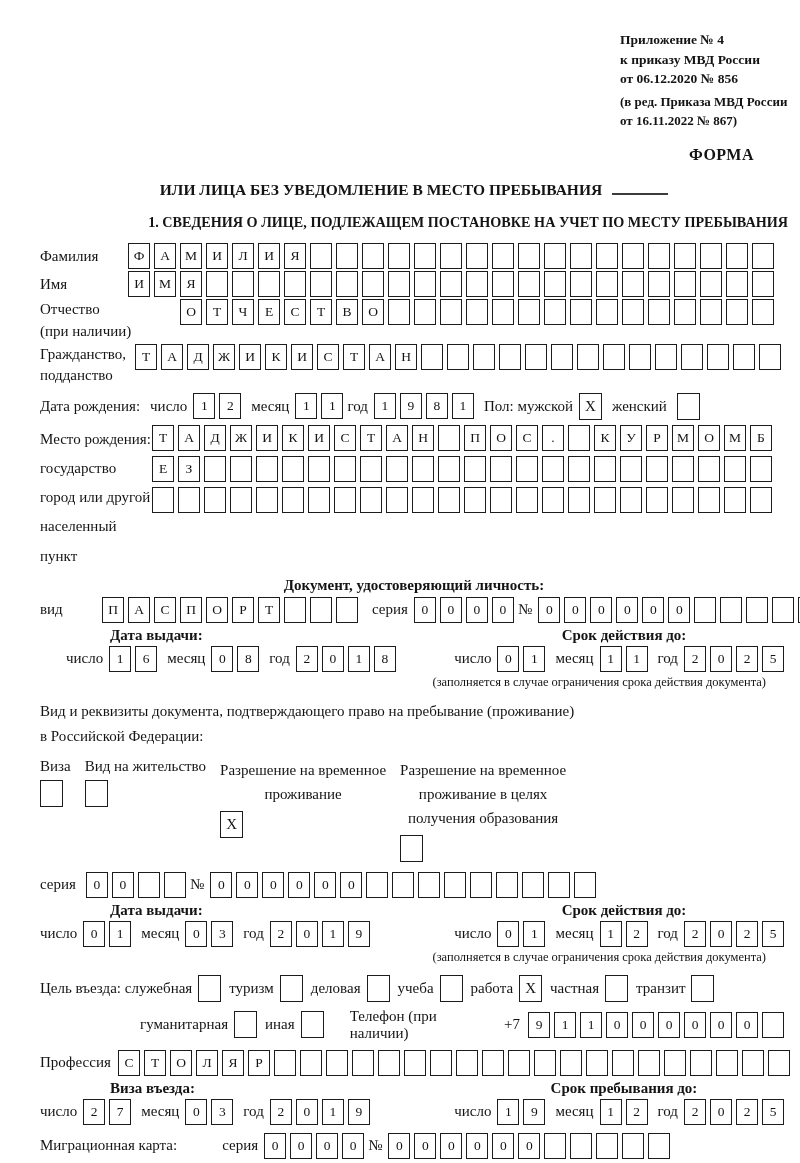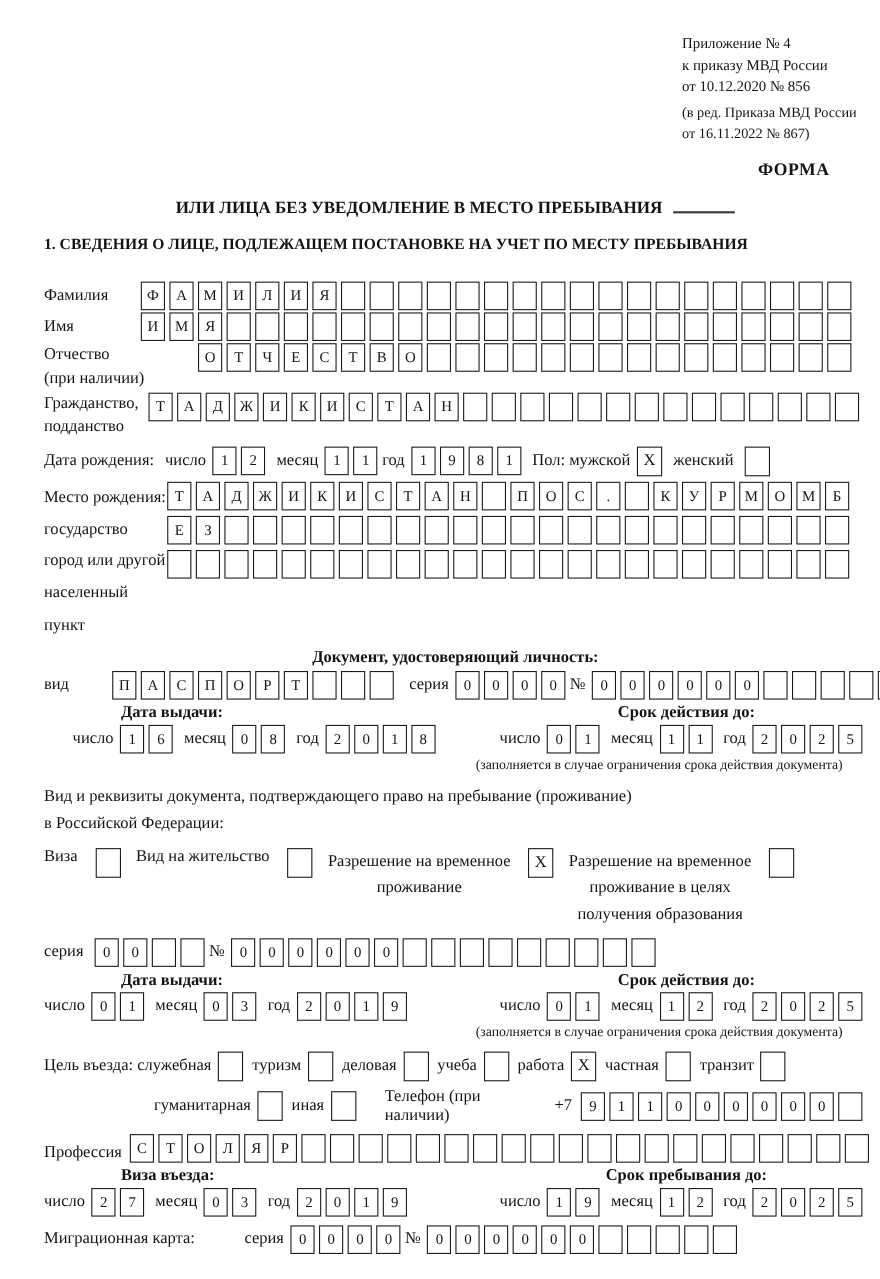--- a/index.html
+++ b/index.html
@@ -3,29 +3,29 @@
 <meta charset="utf-8">
 <style>
   * { box-sizing: border-box; }
   html,body { margin:0; padding:0; }
   body {
     width:800px; height:1163px; background:#fff; color:#141414;
     font-family:"Liberation Serif","DejaVu Serif",serif; font-size:15px;
   }
   .page { padding:30px 12px 0 40px; width:800px; }
 
-  .appendix { margin-left:580px; font-size:13.5px; line-height:1.45; }
+  .appendix { margin-left:580px; font-size:13.5px; line-height:1.45;font-weight:bold; }
   .appendix .amend { margin-top:4px; font-size:13px; }
 
   .forma { text-align:right; padding-right:34px; font-weight:bold; font-size:16px; margin-top:16px; letter-spacing:.5px; }
 
   .title { text-align:center; font-weight:bold; font-size:15.5px; margin-top:14px; line-height:1.55; }
   .blank-line { display:inline-block; width:56px; border-bottom:2.5px solid #3c3c3c; margin-left:10px; }
 
-  .section { text-align:left; font-weight:bold; font-size:14.2px; margin-top:12px; margin-bottom:25px; }
+  .section { text-align:right; font-weight:bold; font-size:14.2px; margin-top:12px; margin-bottom:12px; }
 
   .frow { display:flex; align-items:center; margin-bottom:2px; }
   .frow-top { display:flex; align-items:flex-start; margin-bottom:2px; }
   .lbl { flex:none; }
   .lblcol { flex:none; line-height:1.42; }
   .cells { display:inline-flex; flex:none; }
   .cell {
     width:22px; height:26px; border:1.6px solid #1c1c1c; margin-right:4px;
     display:inline-flex; align-items:center; justify-content:center;
     font-size:13.5px; flex:none; background:#fff;
@@ -45,40 +45,40 @@
   .dhead .dh-right { flex:1; text-align:center; }
   .drow { display:flex; align-items:center; margin-top:2px; }
   .dgroup { display:flex; align-items:center; gap:6px; }
   .dgroup.left { width:420px; }
   .dgroup.left.indent { padding-left:26px; }
   .note { text-align:right; padding-right:22px; font-size:12.5px; margin-top:3px; }
 
   .para { margin-top:9px; line-height:1.7; }
 
   .cbrow { display:flex; align-items:flex-start; margin-top:8px; gap:14px; }
-  .cbitem { display:flex; align-items:flex-start; gap:16px; }
+  .cbitem { display:flex; align-items:flex-start; gap:5px;flex-direction:column; }
   .cbitem .mlt { text-align:center; line-height:1.6; }
 
   .purpose { display:flex; align-items:center; gap:8px; margin-top:10px; flex-wrap:nowrap; }
   .purpose2 { display:flex; align-items:center; gap:8px; margin-top:6px; padding-left:100px; }
   .pitem { display:flex; align-items:center; gap:6px; }
 
   .migrow { display:flex; align-items:center; margin-top:8px; }
   .reps { display:flex; align-items:flex-start; margin-top:8px; }
   .gap45 { width:45px; flex:none; } .gap10 { width:10px; flex:none; } .gap6 { width:6px; flex:none; }
 </style>
 </head>
 <body>
 
 <div class="page">
 
   <div class="appendix">
     <div>Приложение № 4</div>
     <div>к приказу МВД России</div>
-    <div>от 10.12.2020 № 856</div>
+    <div>от 06.12.2020 № 856</div>
     <div class="amend">
       <div>(в ред. Приказа МВД России</div>
       <div>от 16.11.2022 № 867)</div>
     </div>
   </div>
 
   <div class="forma">ФОРМА</div>
 
   <div class="title">
     <div>
@@ -585,21 +585,21 @@
         <span class="cell">0</span>
         <span class="cell">0</span>
         <span class="cell">0</span>
         <span class="cell">0</span>
         <span class="cell">0</span>
         <span class="cell">0</span>
         <span class="cell"></span>
       </span>
   </div>
 
-  <div class="frow" style="margin-top:8px;align-items:flex-end;">
+  <div class="frow" style="margin-top:8px;">
     <span class="lbl w78">Профессия</span>
     <span class="cells">
         <span class="cell">С</span>
         <span class="cell">Т</span>
         <span class="cell">О</span>
         <span class="cell">Л</span>
         <span class="cell">Я</span>
         <span class="cell">Р</span>
         <span class="cell"></span>
         <span class="cell"></span>

